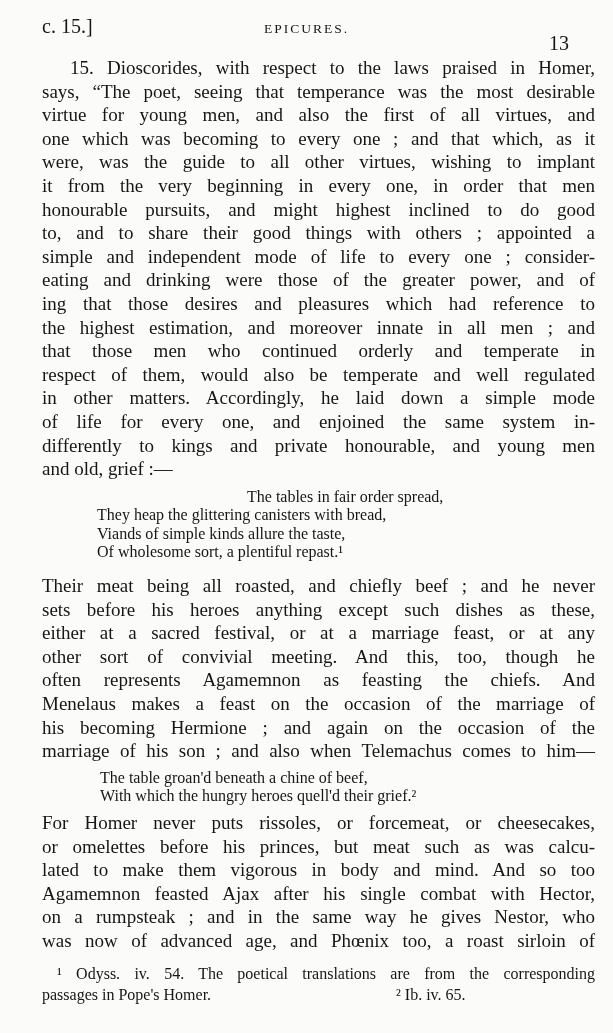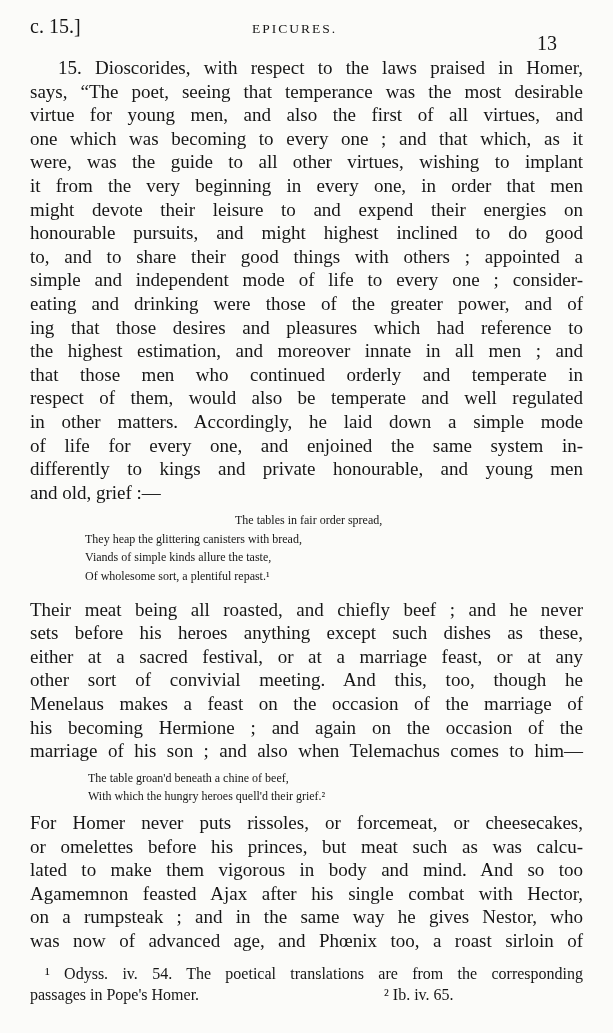--- a/index.html
+++ b/index.html
@@ -3,21 +3,21 @@
 <meta charset="utf-8">
 <style>
   html, body { margin: 0; padding: 0; }
   body {
     width: 613px; height: 1033px;
     background: #fbfbf9;
     font-family: "Liberation Serif", serif;
     color: #161616;
     overflow: hidden;
   }
-  .page { position: relative; width: 587px; height: 1033px; }
+  .page { position: relative; width: 587px; height: 1033px; margin-left: 12px; }
 
   
   .header {
     position: absolute; top: 15px; left: 30px; right: 28px;
     height: 26px;
   }
   .header-chapter {
     position: absolute; left: 0; top: 0;
     font-size: 20px;
   }
@@ -38,21 +38,21 @@
   .jline {
     text-align: justify;
     text-align-last: justify;
     white-space: nowrap;
   }
   .jline.short { text-align-last: left; }
   .indent1 { padding-left: 28px; }
 
   .verse {
     margin: 7px 0 12px 55px;
-    font-size: 12px; line-height: 18.6px;
+    font-size: 16px; line-height: 18.6px;
   }
   .verse2 { margin: 6px 0 5px 58px; }
   .vline { white-space: nowrap; }
   .vindent { padding-left: 150px; }
 
   .footnotes {
     margin-top: 10px;
     font-size: 16px; line-height: 21.5px;
   }
   .fn-line1 { padding-left: 15px; }
@@ -72,21 +72,20 @@
 
   <div class="text">
 
     <div>
       <div class="jline indent1">15. Dioscorides, with respect to the laws praised in Homer,</div>
       <div class="jline">says, “The poet, seeing that temperance was the most desirable</div>
       <div class="jline">virtue for young men, and also the first of all virtues, and</div>
       <div class="jline">one which was becoming to every one ; and that which, as it</div>
       <div class="jline">were, was the guide to all other virtues, wishing to implant</div>
       <div class="jline">it from the very beginning in every one, in order that men</div>
-      <div class="jline">might devote their leisure to and expend their energies on</div>
       <div class="jline">honourable pursuits, and might highest inclined to do good</div>
       <div class="jline">to, and to share their good things with others ; appointed a</div>
       <div class="jline">simple and independent mode of life to every one ; consider-</div>
       <div class="jline">eating and drinking were those of the greater power, and of</div>
       <div class="jline">ing that those desires and pleasures which had reference to</div>
       <div class="jline">the highest estimation, and moreover innate in all men ; and</div>
       <div class="jline">that those men who continued orderly and temperate in</div>
       <div class="jline">respect of them, would also be temperate and well regulated</div>
       <div class="jline">in other matters. Accordingly, he laid down a simple mode</div>
       <div class="jline">of life for every one, and enjoined the same system in-</div>
@@ -99,20 +98,21 @@
       <div class="vline">They heap the glittering canisters with bread,</div>
       <div class="vline">Viands of simple kinds allure the taste,</div>
       <div class="vline">Of wholesome sort, a plentiful repast.¹</div>
     </div>
 
     <div>
       <div class="jline">Their meat being all roasted, and chiefly beef ; and he never</div>
       <div class="jline">sets before his heroes anything except such dishes as these,</div>
       <div class="jline">either at a sacred festival, or at a marriage feast, or at any</div>
       <div class="jline">other sort of convivial meeting. And this, too, though he</div>
+      <div class="jline">often represents Agamemnon as feasting the chiefs. And</div>
       <div class="jline">Menelaus makes a feast on the occasion of the marriage of</div>
       <div class="jline">his becoming Hermione ; and again on the occasion of the</div>
       <div class="jline">marriage of his son ; and also when Telemachus comes to him—</div>
     </div>
 
     <div class="verse verse2">
       <div class="vline">The table groan'd beneath a chine of beef,</div>
       <div class="vline">With which the hungry heroes quell'd their grief.²</div>
     </div>
 

